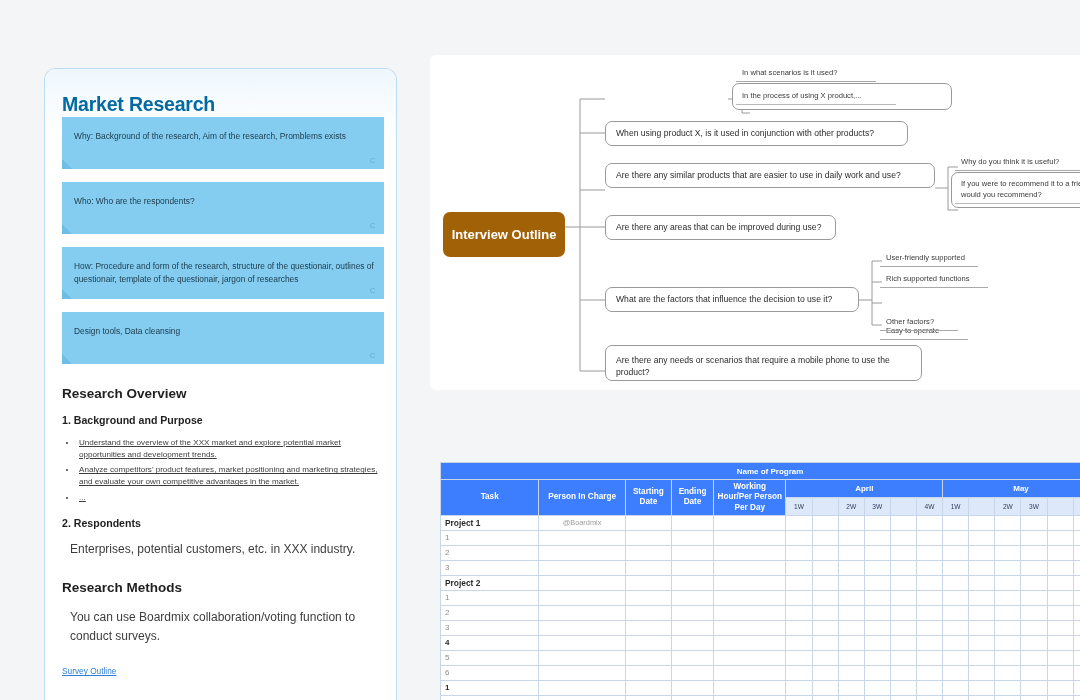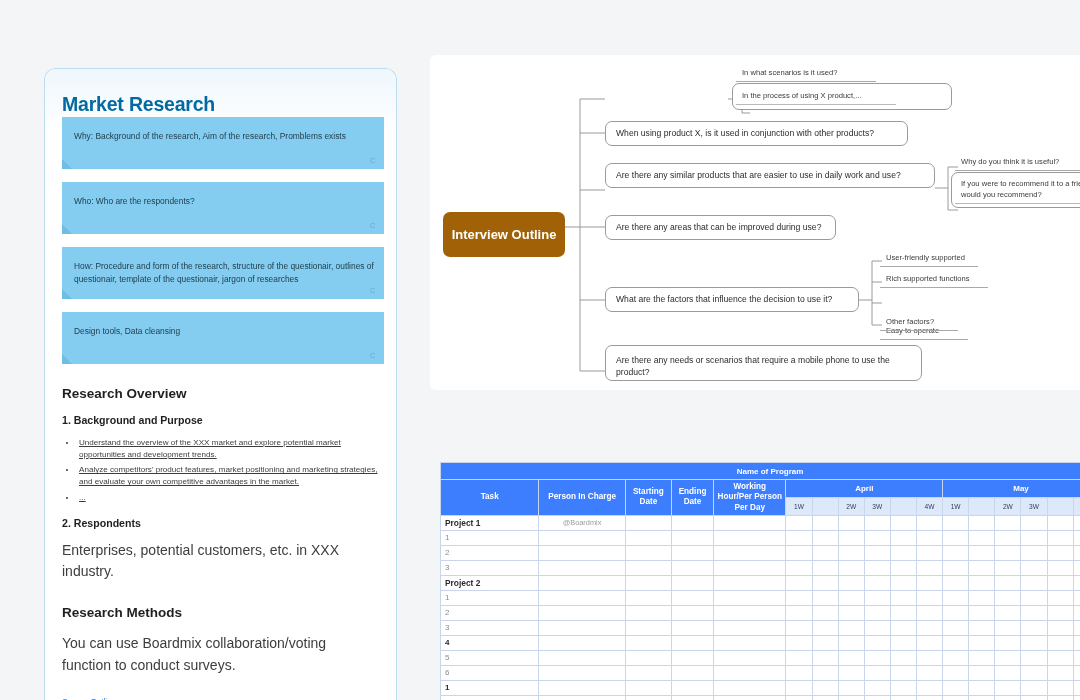--- a/index.html
+++ b/index.html
@@ -88,24 +88,24 @@
     color: #1f1f1f;
     margin: 22px 0 13px 0;
   }
   .h-sub {
     font-size: 10.6px;
     font-weight: bold;
     color: #1f1f1f;
     margin: 13px 0 11px 0;
   }
   .p-text {
-    font-size: 14px;
+    font-size: 12px;
     line-height: 1.55;
     color: #3d3d3d;
-    margin: 10px 0;
+    margin: 10px 8px;
   }
   ul.bullets {
     margin: 8px 0 8px 0;
     padding-left: 15px;
   }
   ul.bullets li {
     font-size: 8.1px;
     line-height: 1.5;
     color: #3d3d3d;
     margin-bottom: 3px;

